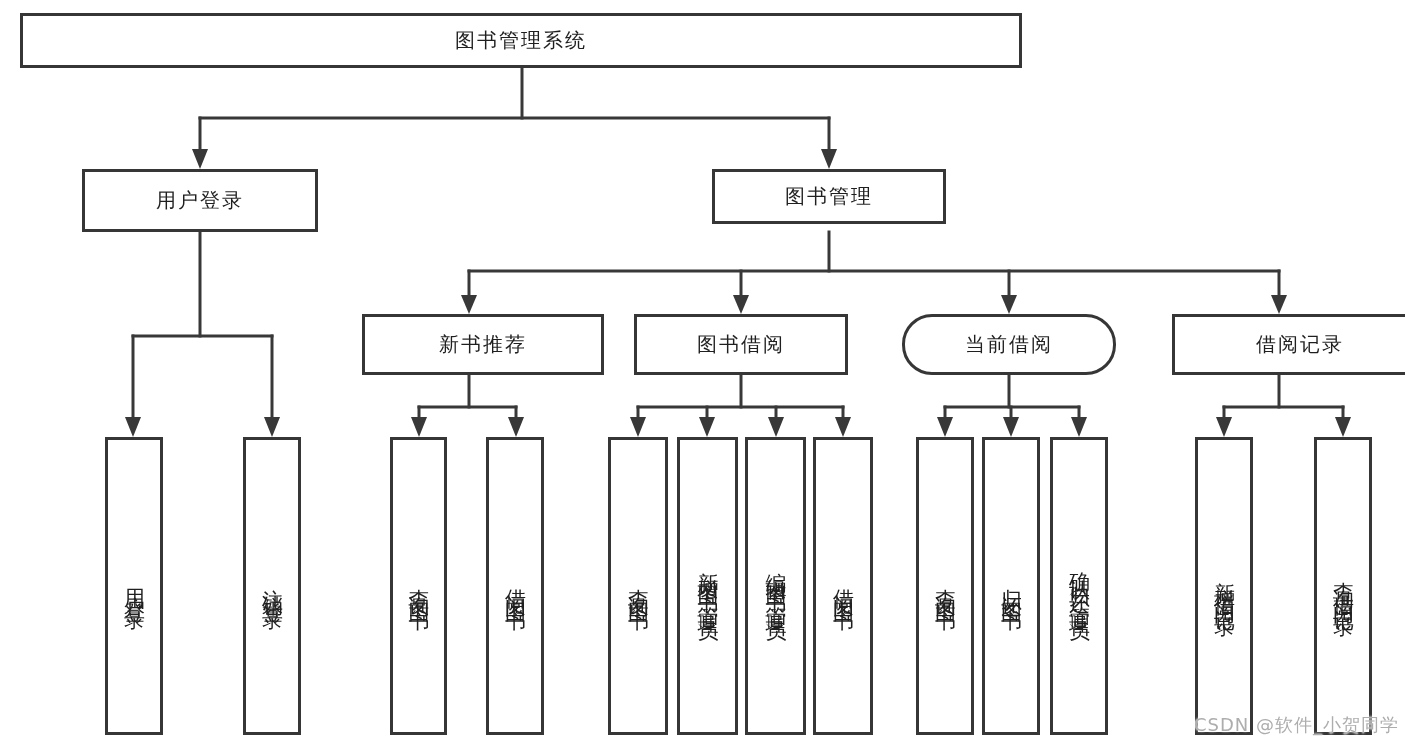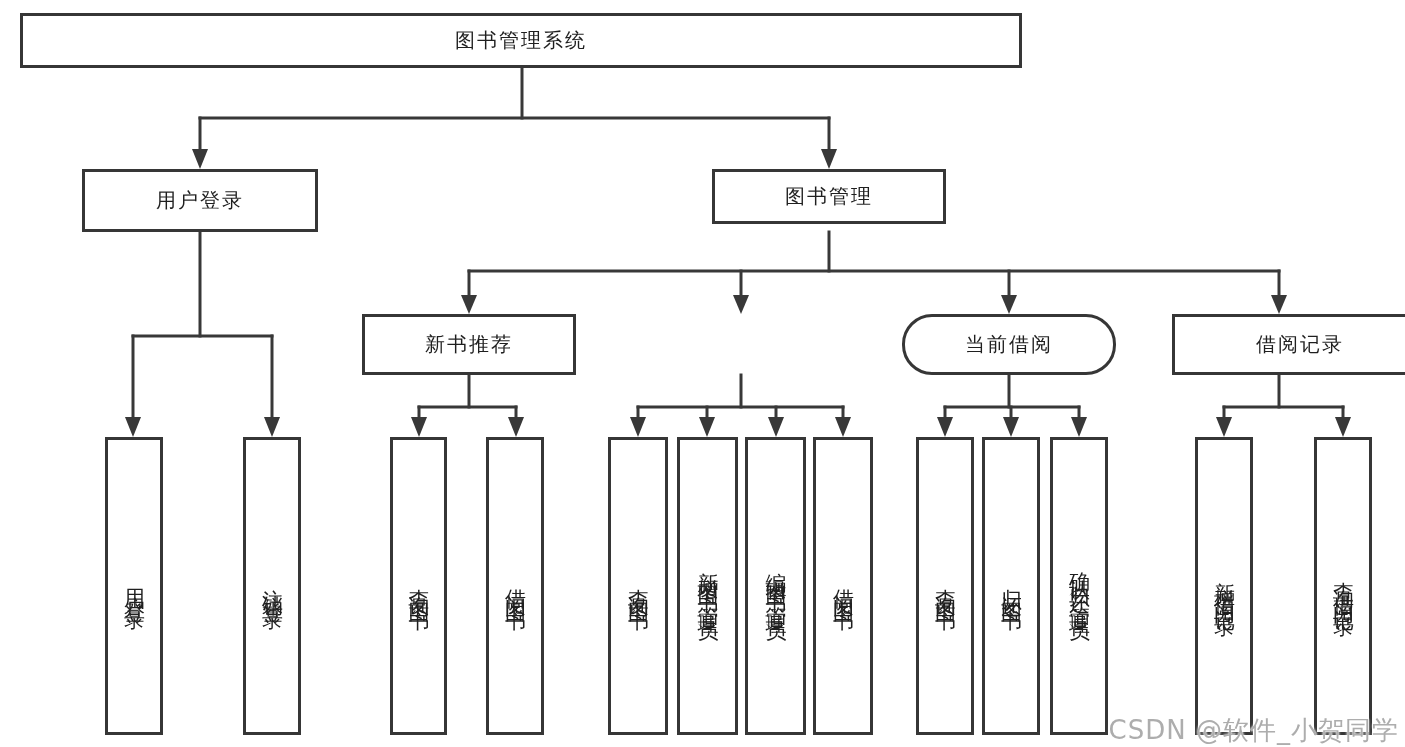--- a/index.html
+++ b/index.html
@@ -51,21 +51,21 @@
     writing-mode: vertical-rl;
     font-size: 21px;
     line-height: 1.2;
     letter-spacing: 7px;
     white-space: nowrap;
   }
   .watermark {
     position: absolute;
     top: 713px;
     right: 6px;
-    font-size: 26px;
+    font-size: 18px;
     letter-spacing: 1px;
     color: #adadad;
     text-shadow: 0 0 3px #ffffff, 0 0 2px #ffffff;
     z-index: 5;
     white-space: nowrap;
   }
 </style>
 </head>
 <body>
 
@@ -145,22 +145,25 @@
     <span>图书管理系统</span>
   </div>
 
   <div class="node h" style="left:82px; top:169px; width:236px; height:63px;">
     <span>用户登录</span>
   </div>
   <div class="node h" style="left:712px; top:169px; width:234px; height:55px;">
     <span>图书管理</span>
   </div>
 
-  <div class="node h" style="left:362px; top:314px; width:214px; height:61px;">
+  <div class="node h" style="left:362px; top:314px; width:242px; height:61px;">
     <span>新书推荐</span>
+  </div>
+  <div class="node h" style="left:634px; top:314px; width:214px; height:61px;">
+    <span>图书借阅</span>
   </div>
   <div class="node h" style="left:902px; top:314px; width:214px; height:61px;border-radius:30px;">
     <span>当前借阅</span>
   </div>
   <div class="node h" style="left:1172px; top:314px; width:256px; height:61px;">
     <span>借阅记录</span>
   </div>
 
   <div class="node v" style="left:105px; top:437px; width:58px; height:298px;">
     <span>用户登录</span>

